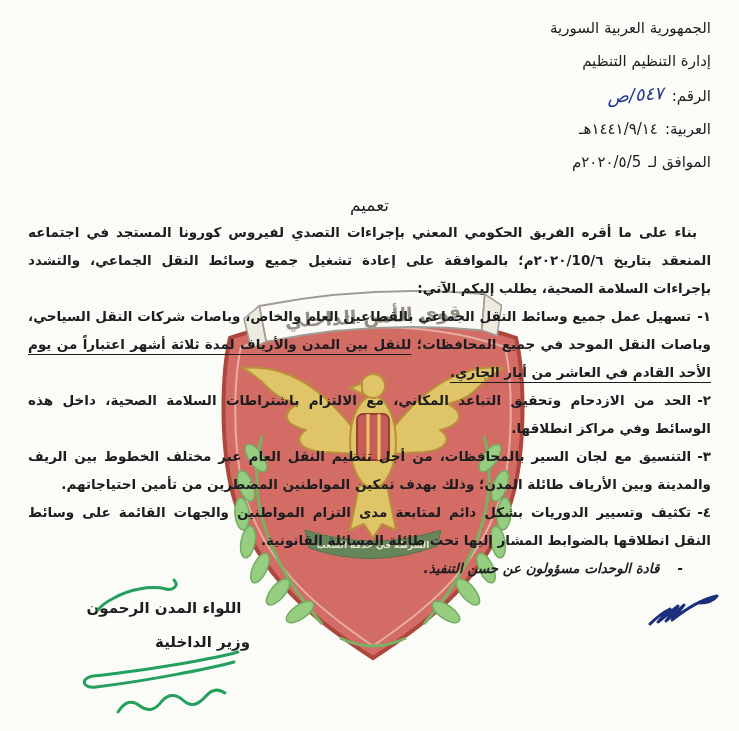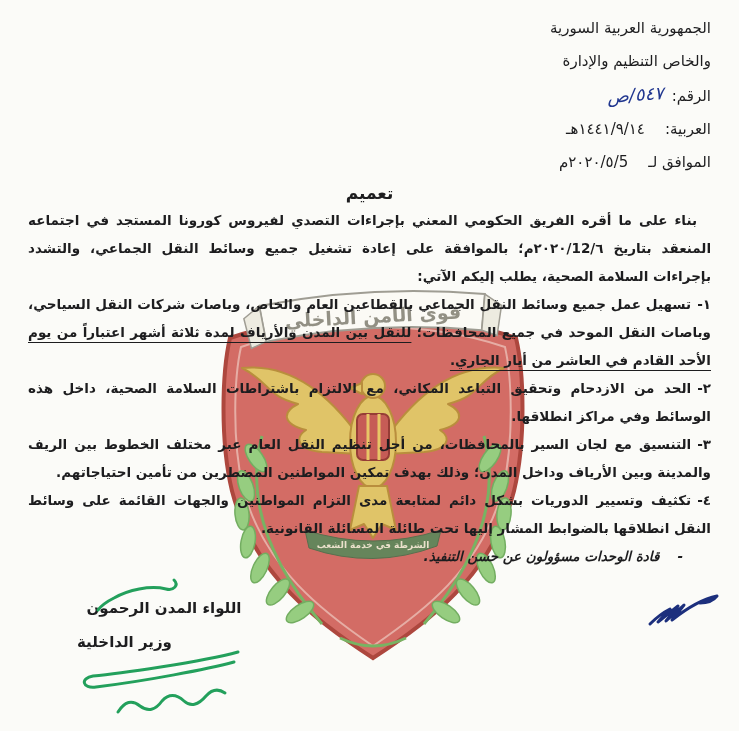--- a/index.html
+++ b/index.html
@@ -8,31 +8,31 @@
     background:#fbfbf8;overflow:hidden;direction:rtl;
     font-family:"DejaVu Sans",sans-serif;color:#1d1d1f;
   }
   .watermark{position:absolute;left:202px;top:286px;width:342px;height:378px;z-index:0;opacity:.93;}
   .content{position:relative;z-index:2;padding:12px 28px 0 28px;}
   .header{font-size:15px;font-weight:400;line-height:33px;text-align:right;}
   .header .hand{
     color:#20368f;font-size:18px;font-style:italic;letter-spacing:1px;
     display:inline-block;transform:rotate(-4deg);margin-right:8px;
   }
-  .header .val{margin-right:20px;}
-  .doc-title{text-align:center;font-size:17px;font-weight:700;margin:4px 0 3px 0;letter-spacing:1px;}
+  .header .val{margin-right:7px;}
+  .doc-title{text-align:center;font-size:17px;font-weight:400;margin:16px 0 3px 0;letter-spacing:1px;}
   .bodytext p{margin:0;font-size:13.5px;font-weight:700;line-height:28px;text-align:justify;}
   .intro{text-indent:14px;}
   .item .num{margin-left:6px;}
   .u{text-decoration:underline;text-decoration-thickness:1.4px;text-underline-offset:5px;}
   .closing{padding-right:28px;font-style:italic;}
   .closing .dash{margin-left:18px;}
   .sig-name{position:absolute;left:86px;top:599px;width:156px;text-align:center;
     font-size:15px;font-weight:700;z-index:2;}
-  .sig-title{position:absolute;left:77px;top:633px;width:156px;text-align:left;
+  .sig-title{position:absolute;left:94px;top:633px;width:156px;text-align:right;
     font-size:15px;font-weight:700;z-index:2;}
   .sig-green{position:absolute;left:76px;top:568px;width:178px;height:160px;z-index:3;}
   .paraph{position:absolute;left:642px;top:590px;width:84px;height:44px;z-index:2;}
 </style>
 </head>
 <body>
 
 <div class="page">
 
   <svg class="watermark" viewBox="0 0 342 378" aria-hidden="true">
@@ -83,47 +83,47 @@
       <path d="M58,14 L42,26 L48,56 L63,50 Z" fill="#eceadf" stroke="#99968c" stroke-width="1.5"></path>
       <path d="M284,14 L300,26 L294,56 L279,50 Z" fill="#eceadf" stroke="#99968c" stroke-width="1.5"></path>
       <text x="171" y="37" font-size="19" font-weight="bold" fill="#8b887c" text-anchor="middle" letter-spacing="1">قوى الأمن الداخلي</text>
     </g>
   </svg>
 
   <div class="content">
 
     <div class="header">
       <div>الجمهورية العربية السورية</div>
-      <div>والخاص التنظيم والإدارة</div>
+      <div>إدارة التنظيم التنظيم</div>
       <div>
         <span>الرقم:</span><span class="hand">٥٤٧/ص</span>
       </div>
       <div>
         <span>العربية:</span><span class="val">١٤٤١/٩/١٤هـ</span>
       </div>
       <div>
         <span>الموافق لـ</span><span class="val">٢٠٢٠/٥/5م</span>
       </div>
     </div>
 
     <div class="doc-title">تعميم</div>
 
     <div class="bodytext">
-      <p class="intro">بناء على ما أقره الفريق الحكومي المعني بإجراءات التصدي لفيروس كورونا المستجد في اجتماعه المنعقد بتاريخ ٢٠٢٠/12/٦م؛ بالموافقة على إعادة تشغيل جميع وسائط النقل الجماعي، والتشدد بإجراءات السلامة الصحية، يطلب إليكم الآتي:</p>
+      <p class="intro">بناء على ما أقره الفريق الحكومي المعني بإجراءات التصدي لفيروس كورونا المستجد في اجتماعه المنعقد بتاريخ ٢٠٢٠/10/٦م؛ بالموافقة على إعادة تشغيل جميع وسائط النقل الجماعي، والتشدد بإجراءات السلامة الصحية، يطلب إليكم الآتي:</p>
 
       <p class="item">
         <span class="num">١-</span><span>تسهيل عمل جميع وسائط النقل الجماعي بالقطاعين العام والخاص، وباصات شركات النقل السياحي، وباصات النقل الموحد في جميع المحافظات؛ </span><span class="u">للنقل بين المدن والأرياف لمدة ثلاثة أشهر اعتباراً من يوم الأحد القادم في العاشر من أيار الجاري.</span>
       </p>
 
       <p class="item">
         <span class="num">٢-</span><span>الحد من الازدحام وتحقيق التباعد المكاني، مع الالتزام باشتراطات السلامة الصحية، داخل هذه الوسائط وفي مراكز انطلاقها.</span>
       </p>
 
       <p class="item">
-        <span class="num">٣-</span><span>التنسيق مع لجان السير بالمحافظات، من أجل تنظيم النقل العام عبر مختلف الخطوط بين الريف والمدينة وبين الأرياف وداخل المدن؛ وذلك بهدف تمكين المواطنين المضطرين من تأمين احتياجاتهم.</span>
+        <span class="num">٣-</span><span>التنسيق مع لجان السير بالمحافظات، من أجل تنظيم النقل العام عبر مختلف الخطوط بين الريف والمدينة وبين الأرياف طائلة المدن؛ وذلك بهدف تمكين المواطنين المضطرين من تأمين احتياجاتهم.</span>
       </p>
 
       <p class="item">
         <span class="num">٤-</span><span>تكثيف وتسيير الدوريات بشكل دائم لمتابعة مدى التزام المواطنين والجهات القائمة على وسائط النقل انطلاقها بالضوابط المشار إليها تحت طائلة المسائلة القانونية.</span>
       </p>
 
       <p class="closing">
         <span class="dash">-</span><span>قادة الوحدات مسؤولون عن حسن التنفيذ.</span>
       </p>
     </div>

